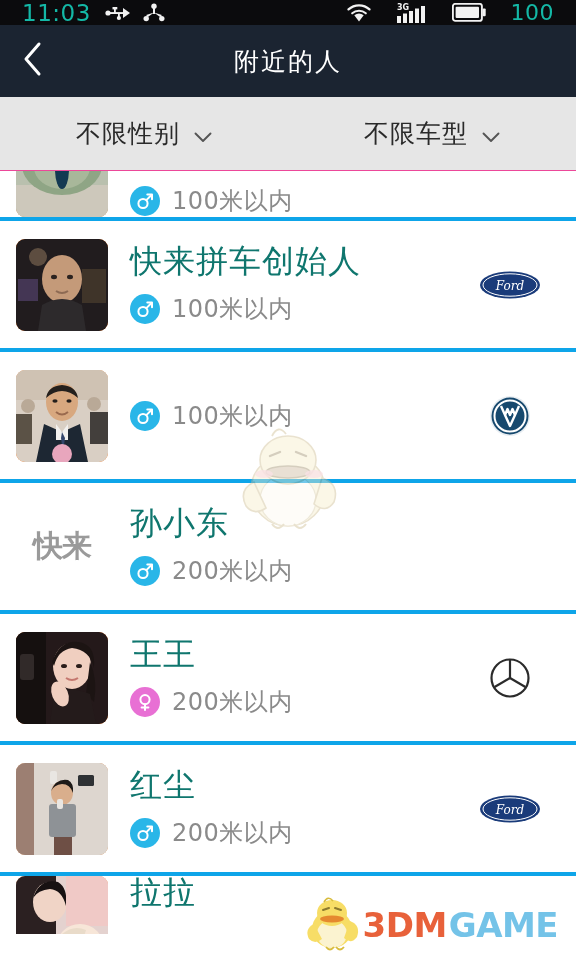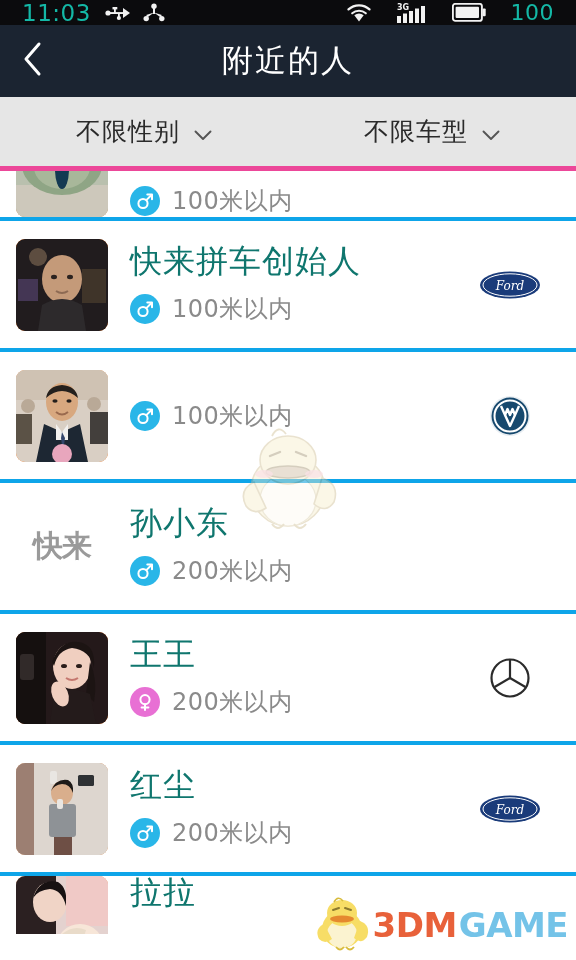--- a/index.html
+++ b/index.html
@@ -35,30 +35,30 @@
     position:relative;
   }
   .back-btn{
     width:66px; height:72px;
     display:flex; align-items:center; justify-content:center;
     cursor:pointer;
   }
   .title-text{
     position:absolute; left:0; right:0; top:0; bottom:0;
     display:flex; align-items:center; justify-content:center;
-    color:#ffffff; font-size:31px; letter-spacing:2px;
+    color:#ffffff; font-size:25px; letter-spacing:2px;
     pointer-events:none;
   }
 
   
   .filterbar{
     height:74px; width:100%;
     background:#e6e6e6;
     display:flex; align-items:center;
-    border-bottom:5px solid #ec4899;
+    border-bottom:1px solid #ec4899;
   }
   .filter{
     flex:1;
     display:flex; align-items:center; justify-content:center;
     gap:14px; cursor:pointer;
   }
   .filter-label{ font-size:25px; color:#2a2a2a; letter-spacing:1px; }
   .chev-down{ width:18px; height:11px; }
 
   
@@ -129,21 +129,21 @@
   .wm-chick{
     position:absolute;
     left:232px; top:424px;
     width:110px; height:112px;
     opacity:.42;
     pointer-events:none;
     z-index:30;
   }
   .wm-brand{
     position:absolute;
-    right:8px; bottom:4px;
+    right:18px; bottom:4px;
     display:flex; align-items:center; gap:2px;
     pointer-events:none;
     z-index:30;
   }
   .wm-brand-text{
     font-size:34px; font-weight:bold; letter-spacing:-.5px;
     line-height:1;
   }
   .wm-3dm{ color:#e8613a; }
   .wm-game{ color:#74c3e8; }

